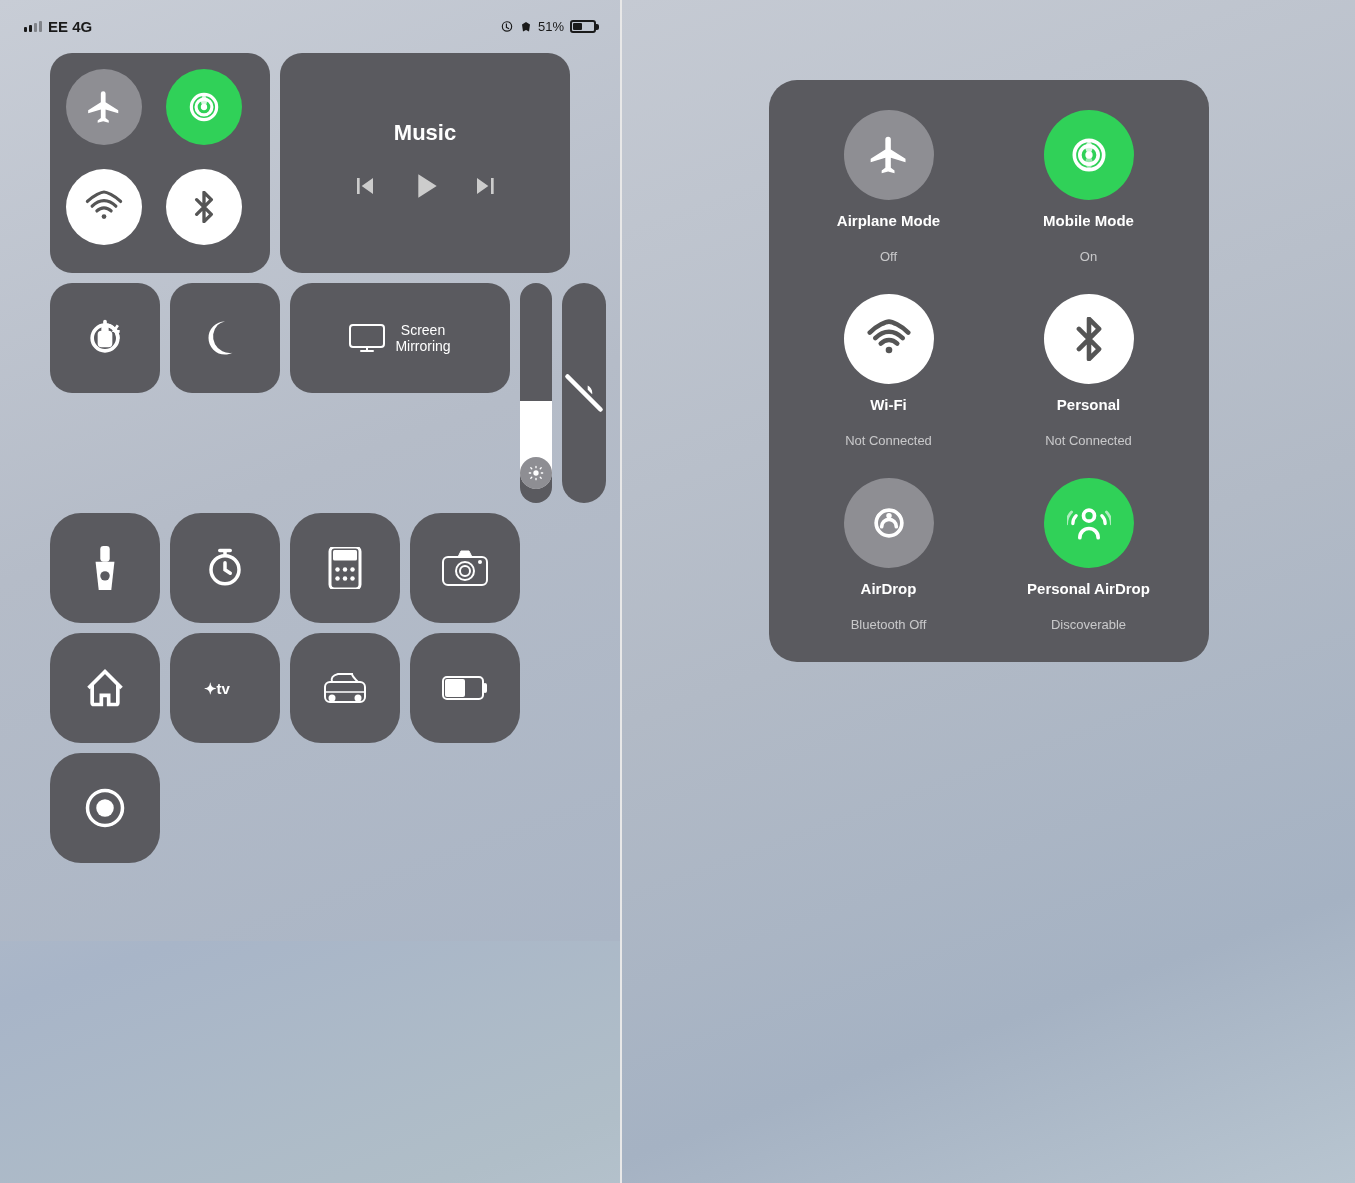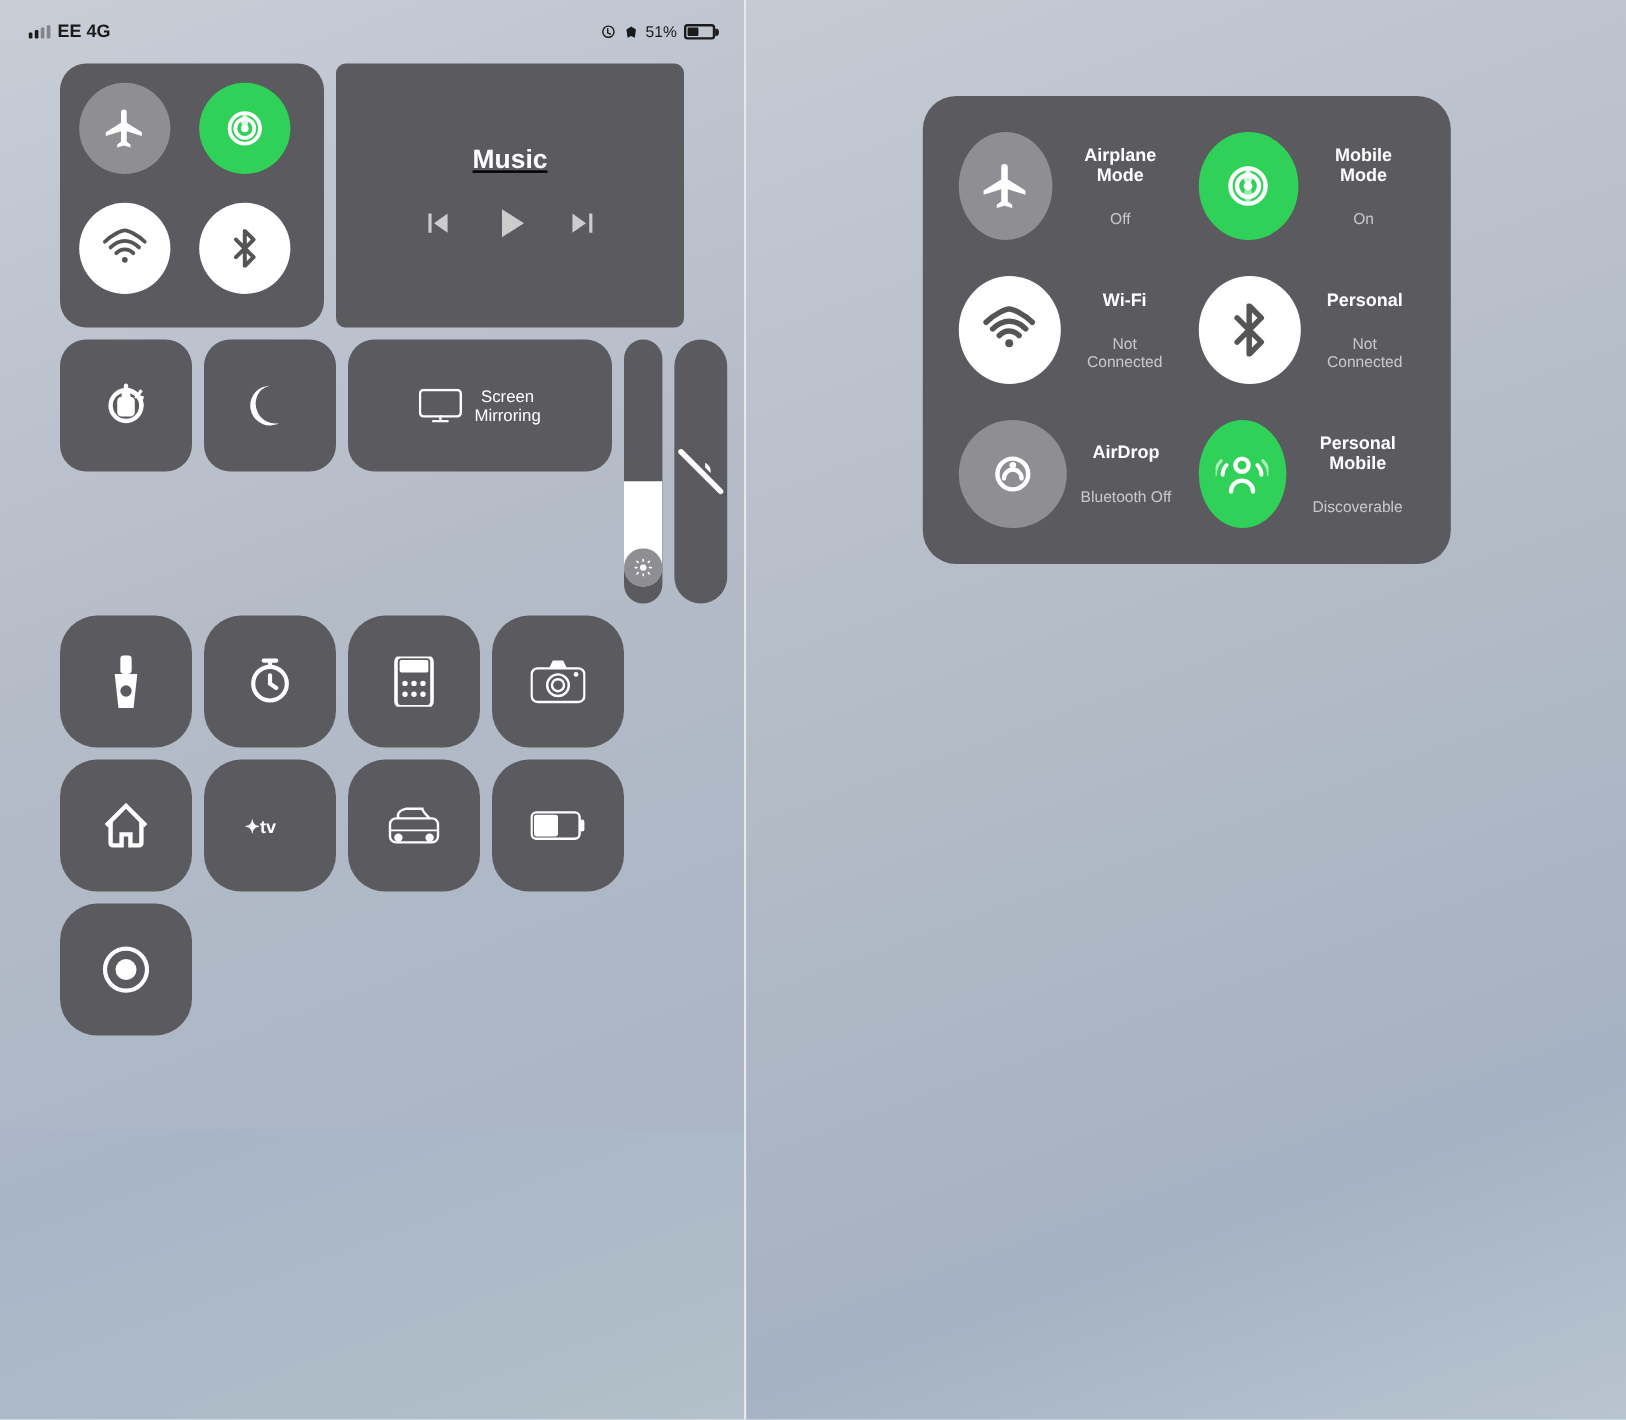--- a/index.html
+++ b/index.html
@@ -121,28 +121,27 @@
       cursor: pointer;
     }
     .conn-btn.gray { background: #8e8e93; }
     .conn-btn.green { background: #30d158; }
     .conn-btn.white { background: #ffffff; }
 
     .music-block {
       flex: 1;
       height: 220px;
       background: #5a5a5f;
-      border-radius: 8px;
+      border-radius: 22px;
       display: flex;
       flex-direction: column;
       align-items: center;
       justify-content: center;
       gap: 20px;
       cursor: pointer;
-      text-decoration: underline;
     }
     .music-title {
       color: #ffffff;
       font-size: 22px;
       font-weight: 600;
     }
     .music-controls {
       display: flex;
       align-items: center;
       gap: 24px;
@@ -261,21 +260,21 @@
       background: #5a5a5f;
       border-radius: 28px;
       padding: 30px;
       display: grid;
       grid-template-columns: 1fr 1fr;
       gap: 30px 20px;
     }
 
     .popup-item {
       display: flex;
-      flex-direction: row;
+      flex-direction: column;
       align-items: center;
       gap: 12px;
       cursor: pointer;
     }
 
     .popup-icon-circle {
       width: 90px;
       height: 90px;
       border-radius: 50%;
       display: flex;
@@ -613,19 +612,19 @@
         <svg width="44" height="44" viewBox="0 0 24 24" fill="none">
           <circle cx="12" cy="8" r="3" fill="none" stroke="white" stroke-width="2"></circle>
           <path d="M7 20c0-2.8 2.2-5 5-5s5 2.2 5 5" fill="none" stroke="white" stroke-width="2" stroke-linecap="round"></path>
           <path d="M19 8c1.1 1.1 1.8 2.6 1.8 4.3" stroke="white" stroke-width="1.8" stroke-linecap="round" fill="none"></path>
           <path d="M5 8c-1.1 1.1-1.8 2.6-1.8 4.3" stroke="white" stroke-width="1.8" stroke-linecap="round" fill="none"></path>
           <path d="M21.5 6c1.7 1.7 2.7 4 2.7 6.5" stroke="white" stroke-width="1.5" stroke-linecap="round" fill="none" opacity="0.6"></path>
           <path d="M2.5 6c-1.7 1.7-2.7 4-2.7 6.5" stroke="white" stroke-width="1.5" stroke-linecap="round" fill="none" opacity="0.6"></path>
         </svg>
       </div>
       <div class="popup-label">
-        <span class="popup-label-title">Personal Mobile</span>
+        <span class="popup-label-title">Personal AirDrop</span>
         <span class="popup-label-sub">Discoverable</span>
       </div>
     </div>
 
   </div>
 </div>
 
 </body></html>

